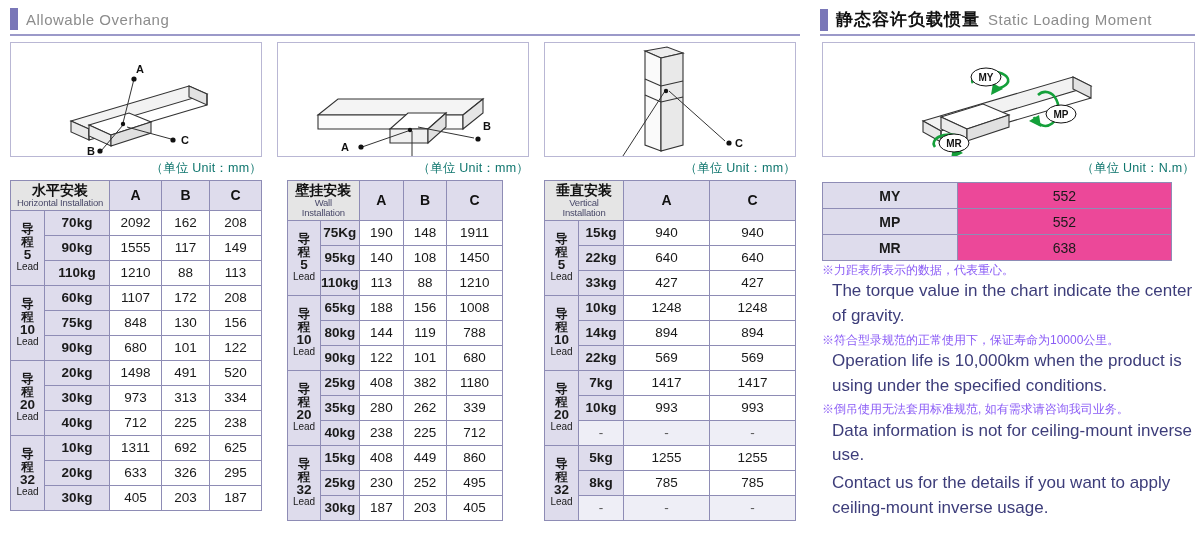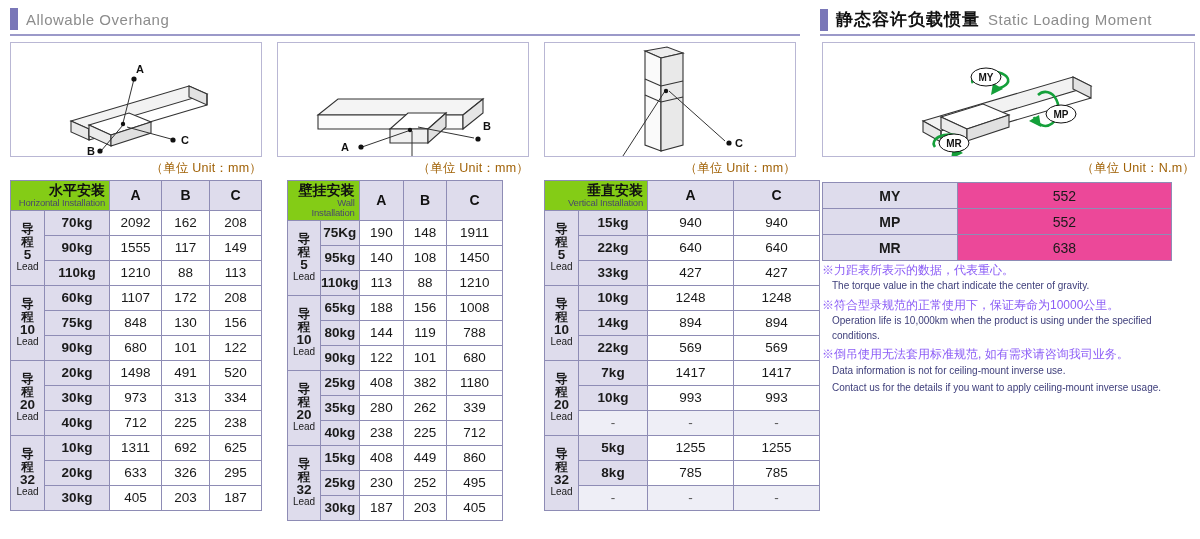--- a/index.html
+++ b/index.html
@@ -28,41 +28,41 @@
   }
   .rule {
     position: absolute; height: 2px; background: #9b99c9;
   }
 
   
   .imgbox {
     position: absolute; border: 1px solid #b9b7d4; background: #fff;
   }
   .unit {
-    position: absolute; font-size: 12.5px; color: #a16207; text-align: right;
+    position: absolute; font-size: 12.5px; color: #0f766e; text-align: right;
     letter-spacing: .2px;
   }
 
   
   table {
     border-collapse: collapse; position: absolute; background: #fff;
   }
   table td, table th {
     border: 1px solid #8e8cb5;
     font-size: 13px;
     text-align: center;
     padding: 0;
     height: 25px;
     font-family: "Liberation Sans", sans-serif;
   }
   .hdr-cell {
     background: #dedcec; font-weight: bold; color: #111; font-size: 14px;
   }
   .hdr-title {
-    background: #84cc16; text-align: right; padding: 2px 4px; line-height: 1.05;
+    background: #e5e5e5; text-align: center; padding: 2px 4px; line-height: 1.05;
   }
   .hdr-title .cn { font-size: 14px; font-weight: bold; display: block; color:#111;}
   .hdr-title .en { font-size: 9.5px; color: #4a4a6a; display: block; letter-spacing: -0.2px;}
   .lead-cell {
     background: #dedcec; font-weight: bold; font-size: 13px; line-height: 1.02;
     padding: 1px 2px; width: 34px;
   }
   .lead-cell .ch { display:block; font-size: 12.5px; }
   .lead-cell .num { display:block; font-size: 13.5px; font-weight: bold;}
   .lead-cell .lead { display:block; font-size: 10px; font-weight: normal;}
@@ -77,21 +77,21 @@
   .mom .lbl { background: #dedcec; font-weight: bold; width: 135px; }
   .mom .val { background: #ec4899; width: 215px; }
 
   
   .notes { position: absolute; width: 375px; }
   .note-cn {
     color: #8b5cf6; font-size: 12px; line-height: 1.45; margin: 0;
     font-family: "Liberation Sans", sans-serif;
   }
   .note-en {
-    color: #3a3a6a; font-size: 10px; line-height: 1.45; margin: 0 0 3px 10px;
+    color: #3a3a6a; font-size: 17px; line-height: 1.45; margin: 0 0 3px 10px;
   }
   .note-blue { color: #3d3d7a; }
 
   
   svg { display: block; }
 </style>
 </head>
 <body>
 
 <div class="page">
@@ -438,21 +438,21 @@
         </tr>
         <tr>
           <td class="kg-cell">30kg</td>
           <td class="val-cell">187</td>
           <td class="val-cell">203</td>
           <td class="val-cell">405</td>
         </tr>
       </tbody>
     </table>
 
-  <table id="tbl-vertical" style="left:544px; top:180px; width:276px;">
+  <table id="tbl-vertical" style="left:544px; top:180px; width:252px;">
       <tbody>
         <tr>
           <td class="hdr-title" colspan="2">
             <span class="cn">垂直安装</span>
             <span class="en">Vertical Installation</span>
           </td>
           <td class="hdr-cell" style="width:86px">A</td>
           <td class="hdr-cell" style="width:86px">C</td>
         </tr>
         <tr>

